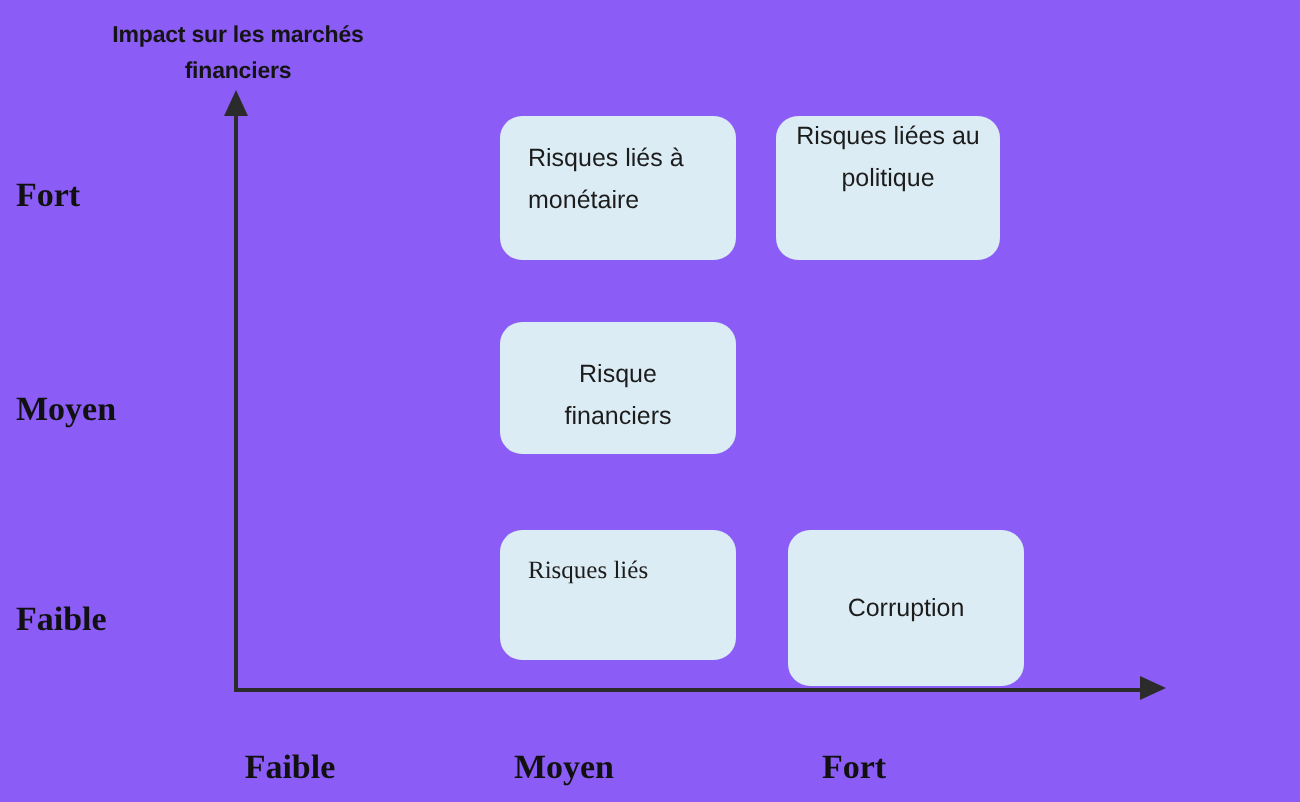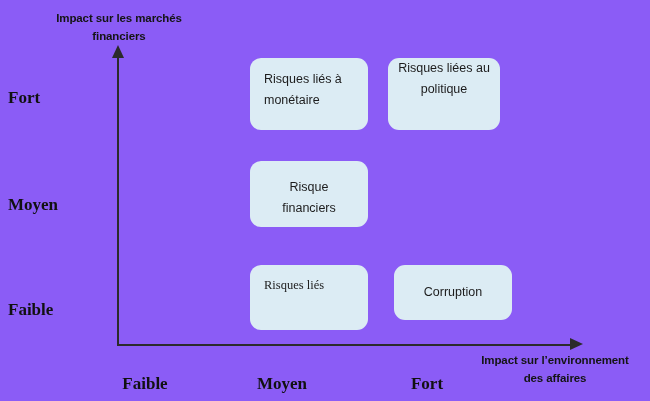--- a/index.html
+++ b/index.html
@@ -116,42 +116,38 @@
   }
   .risk-box.center { text-align: center; }
   .risk-box.left   { text-align: left; }
   .risk-box.middle { justify-content: center; }
   .risk-box-text { display: block; width: 100%; }
 
   #box-monetary   { left: 250px; top: 58px;  width: 118px; height: 72px; padding: 11px 14px; }
   #box-terrorism  { left: 388px; top: 58px;  width: 112px; height: 72px; padding: 0 10px; }
   #box-political  { left: 250px; top: 161px; width: 118px; height: 66px; padding: 16px 10px; }
   #box-commodity  { left: 250px; top: 265px; width: 118px; height: 65px; padding: 10px 14px; font-family: Liberation Serif, serif; }
-  #box-corruption { left: 394px; top: 265px; width: 118px; height: 55px; padding: 10px 10px; }
+  #box-corruption { left: 394px; top: 265px; width: 118px; height: 78px; padding: 10px 10px; }
 </style>
 </head>
 <body>
 
 <div id="canvas">
 
   <div class="axis-arrow-v"></div>
   <div class="axis-line-v"></div>
 
   <div class="axis-line-h"></div>
   <div class="axis-arrow-h"></div>
 
   <div class="axis-title" id="y-axis-title">
     <span>Impact sur les marchés</span><br>
     <span>financiers</span>
   </div>
 
-  <div class="axis-title" id="x-axis-title">
-    <span>Impact sur l’environnement</span><br>
-    <span>des affaires</span>
-  </div>
 
   <div class="tick-label y-tick" id="y-tick-0">Fort</div>
   <div class="tick-label y-tick" id="y-tick-1">Moyen</div>
   <div class="tick-label y-tick" id="y-tick-2">Faible</div>
 
   <div class="tick-label x-tick" id="x-tick-0">Faible</div>
   <div class="tick-label x-tick" id="x-tick-1">Moyen</div>
   <div class="tick-label x-tick" id="x-tick-2">Fort</div>
 
   <div class="risk-box left" id="box-monetary">

